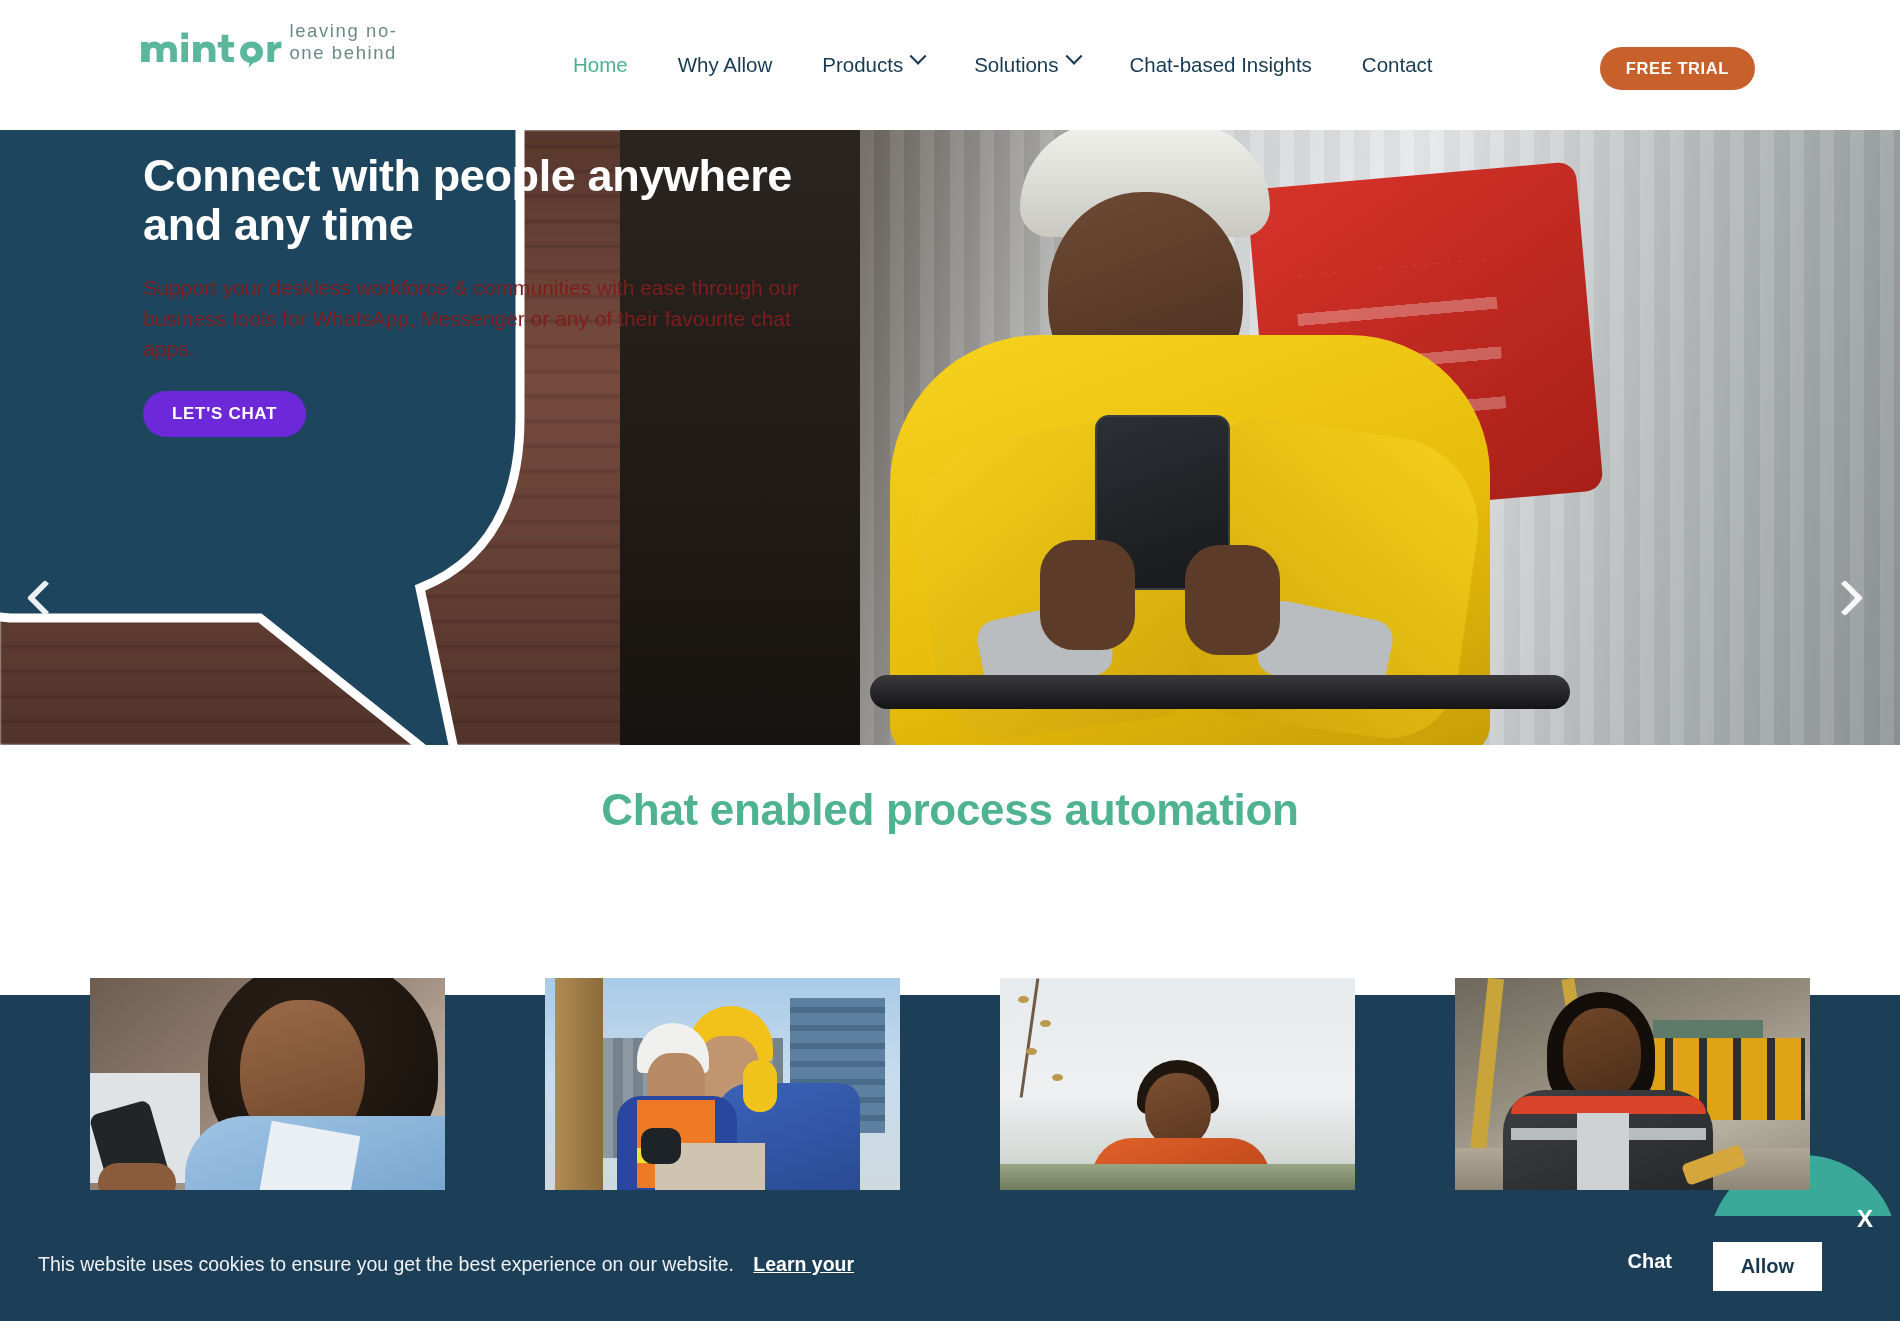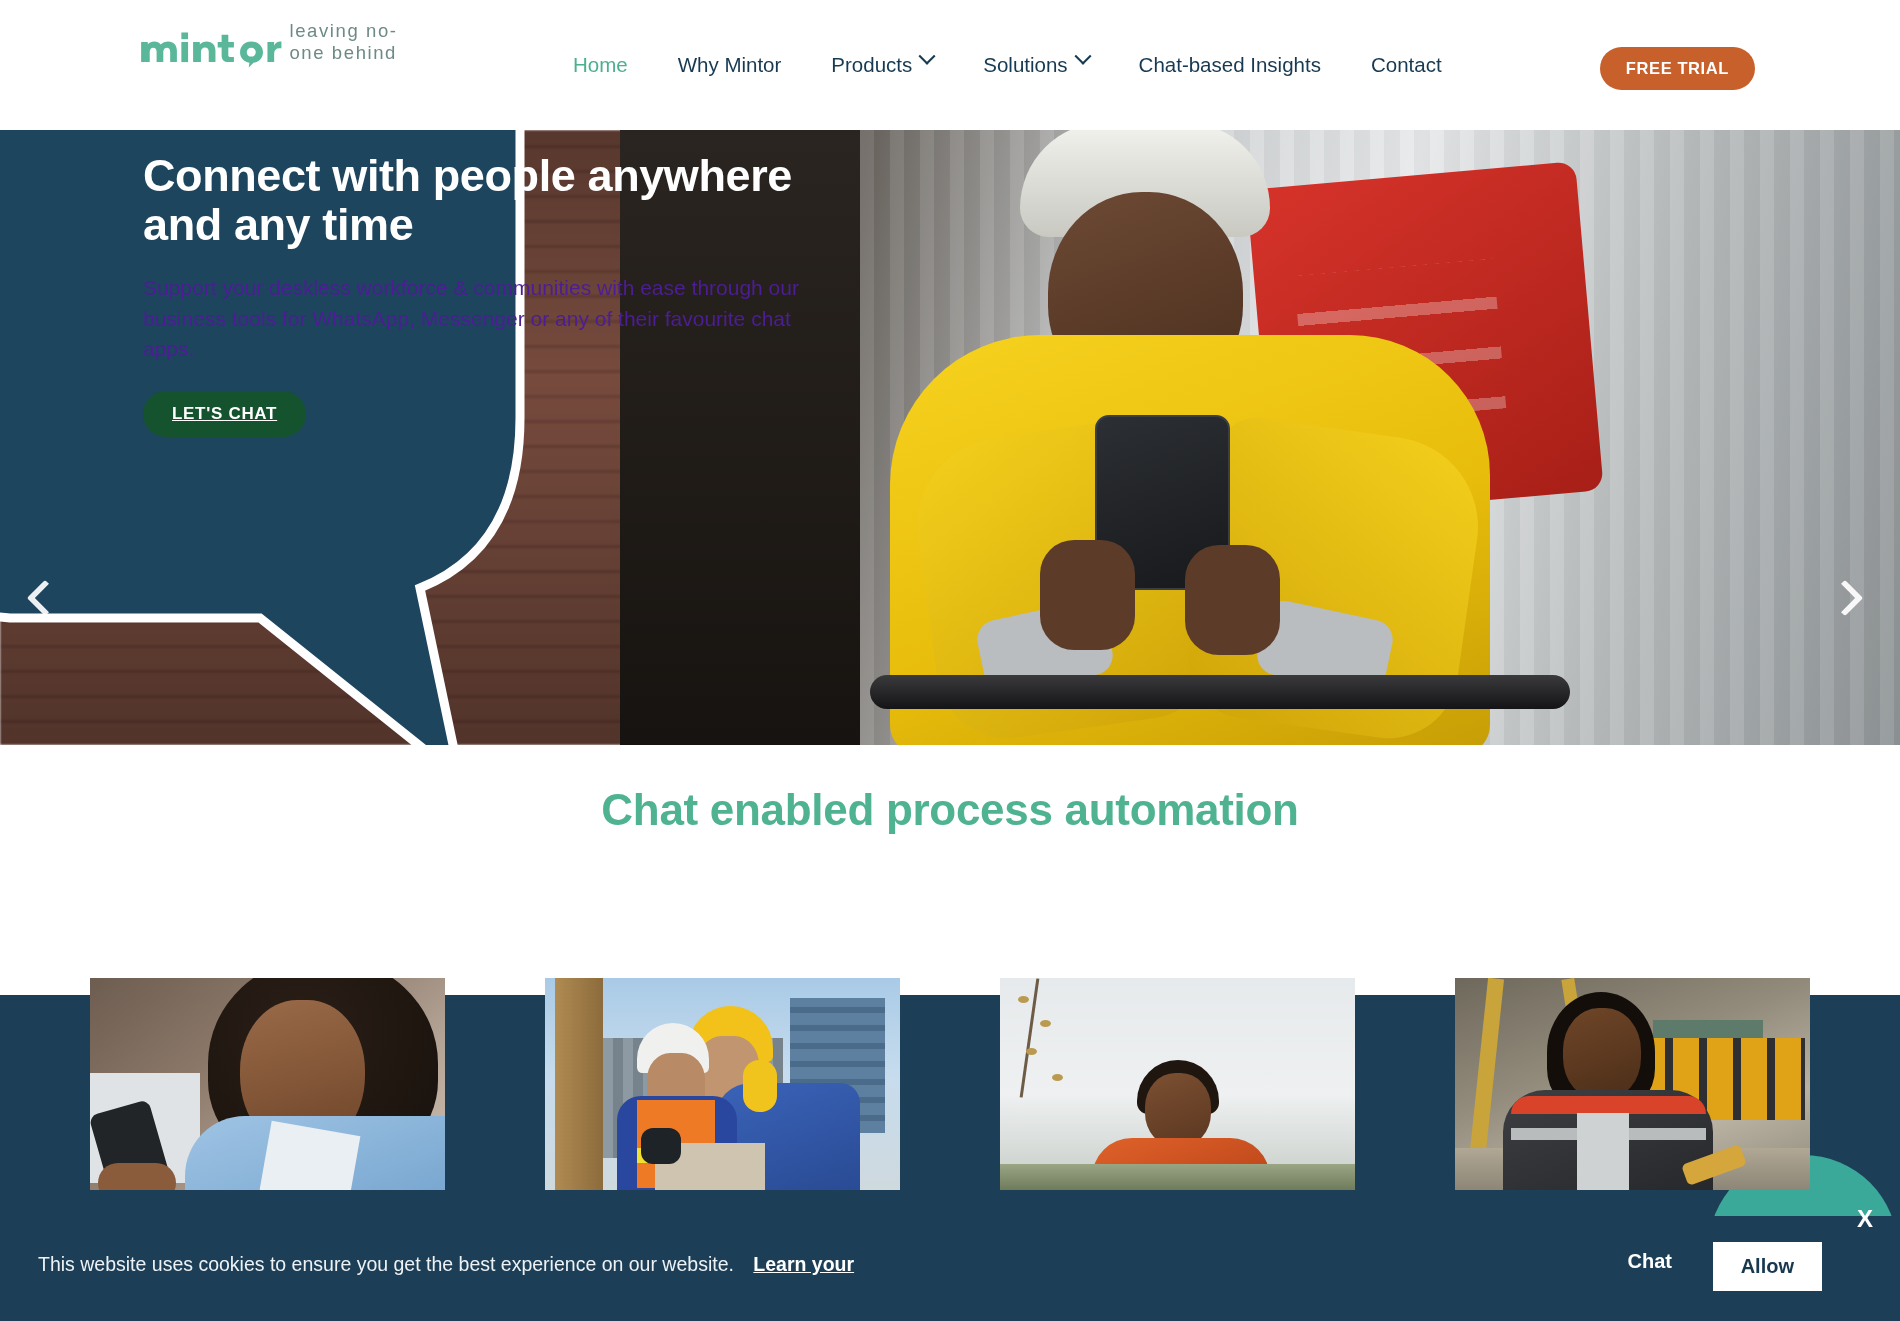--- a/index.html
+++ b/index.html
@@ -133,27 +133,26 @@
   }
 
   
   .bubble-svg { position:absolute; left:-240px; top:-12px; width:1060px; height:660px; }
 
   .hero-copy { position: absolute; left: 143px; top: 22px; width: 700px; z-index: 5; }
   .hero-title {
     color:#ffffff; font-size:45px; line-height:1.08; font-weight:bold;
     letter-spacing:-0.4px; margin-bottom:24px;
   }
-  .hero-sub { color:#4c1d95; font-size:21px; line-height:1.45; width:690px; }
+  .hero-sub { color:#7f1d1d; font-size:21px; line-height:1.45; width:690px; }
   .chat-btn {
     margin-top:26px; display:inline-block;
-    background:#14532d; color:#ffffff; font-size:17px; font-weight:bold;
+    background:#6d28d9; color:#ffffff; font-size:17px; font-weight:bold;
     letter-spacing:0.7px; padding:13px 29px; border-radius:24px; border:none;
     cursor:pointer;
-    text-decoration:underline;
   }
 
   .arrow { position:absolute; top:575px; cursor:pointer; z-index:12; width:46px; height:46px;}
   .arrow-l { left: 24px; }
   .arrow-r { right: 24px; }
   .arrow i {
     display:block; width:26px; height:26px;
     border-top:6px solid rgba(255,255,255,.92);
     border-right:6px solid rgba(255,255,255,.92);
     border-radius:3px;
@@ -297,21 +296,21 @@
         </g>
       </svg>
       <div class="logo-tagline">leaving no-one behind</div>
     </div>
 
     <div class="nav">
       <div class="nav-item active">
         <span>Home</span>
       </div>
       <div class="nav-item">
-        <span>Why Mintor</span>
+        <span>Why Allow</span>
       </div>
       <div class="nav-item">
         <span>Products</span>
         <span class="chev"></span>
       </div>
       <div class="nav-item">
         <span>Solutions</span>
         <span class="chev"></span>
       </div>
       <div class="nav-item">

